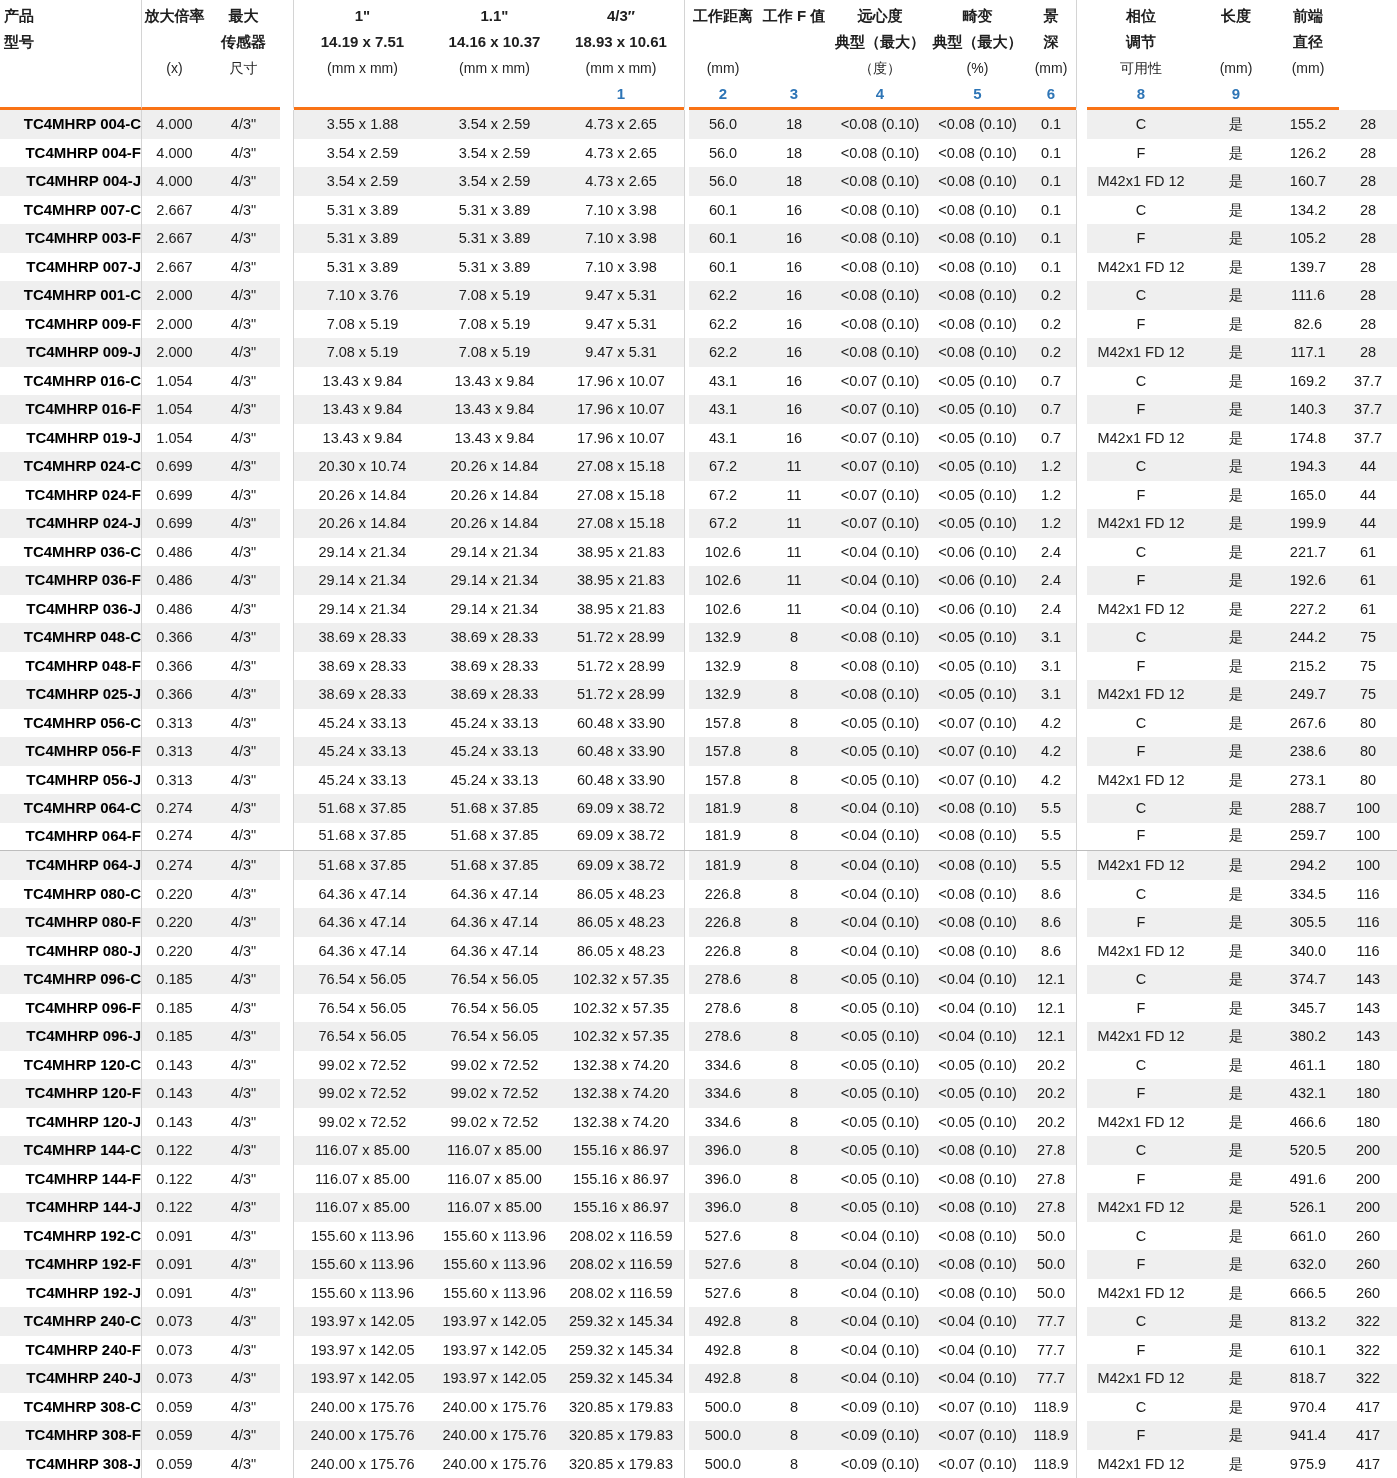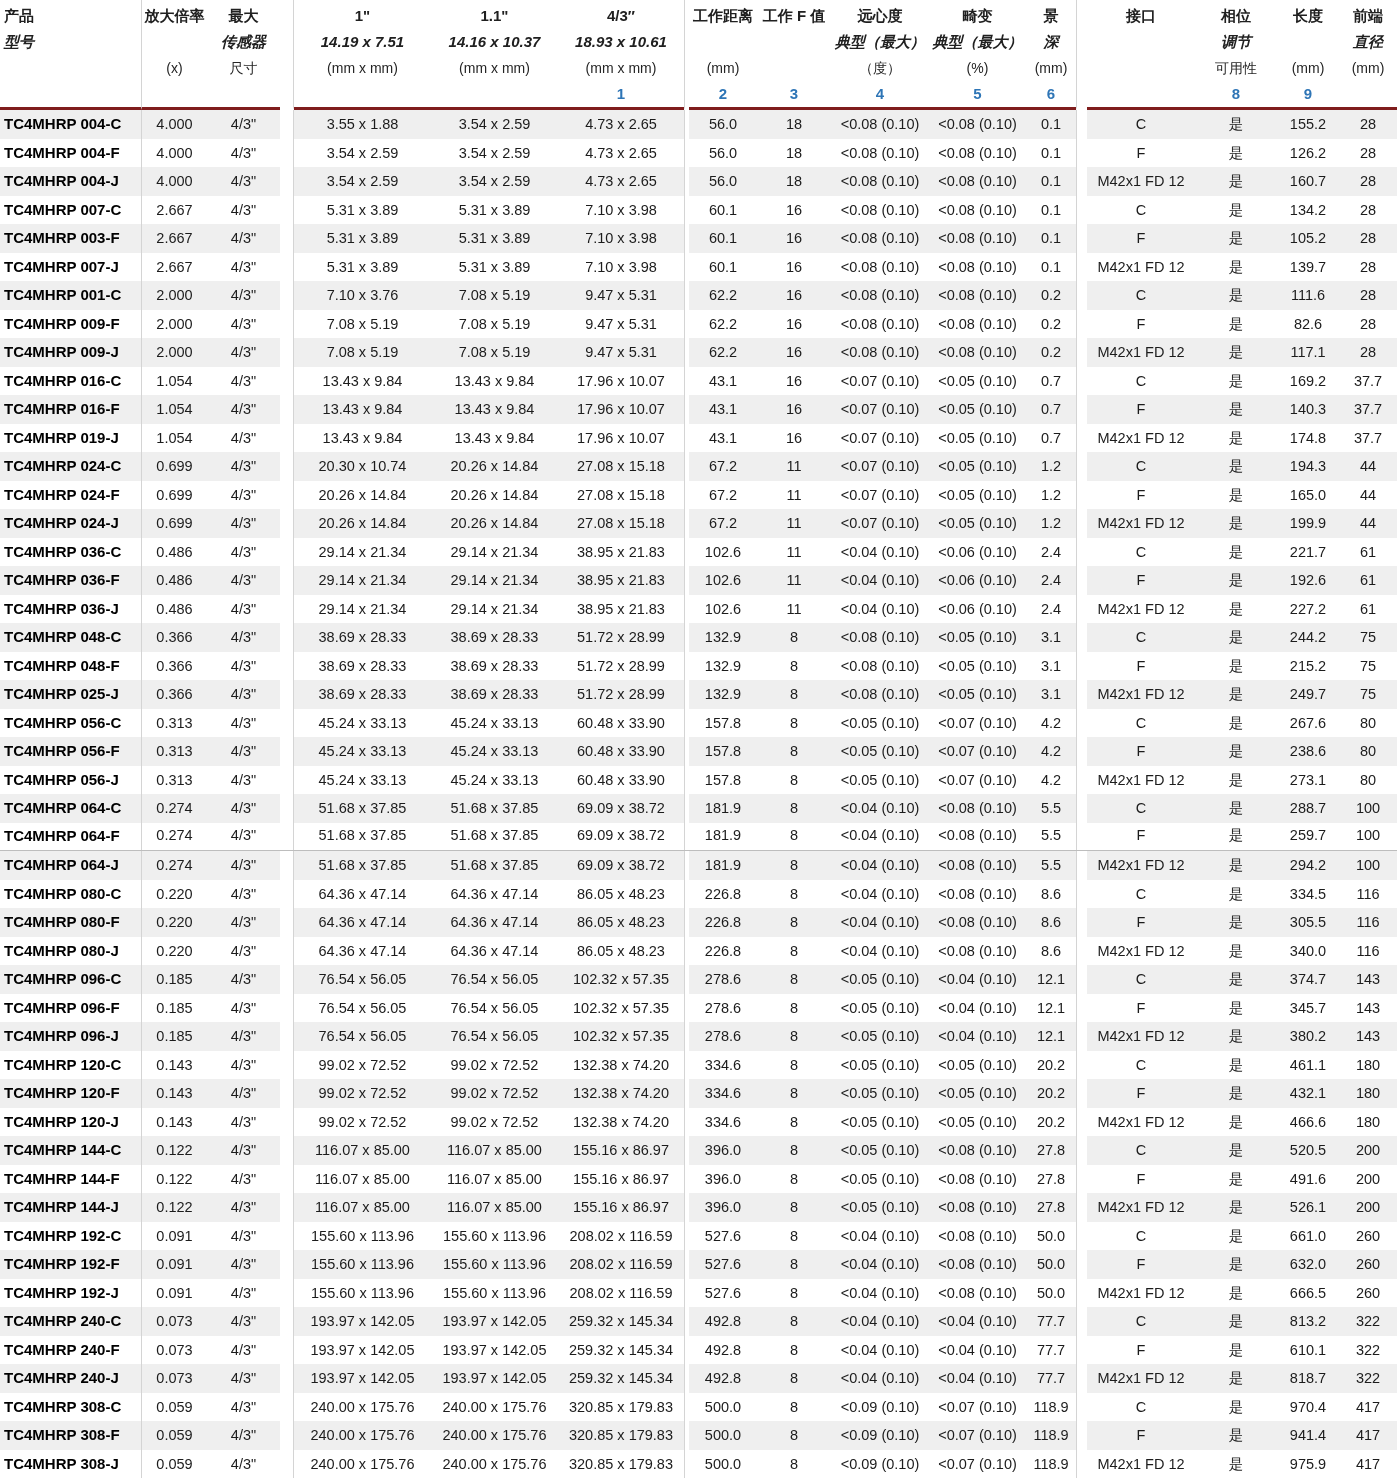--- a/index.html
+++ b/index.html
@@ -8,39 +8,39 @@
     font-family:"Liberation Sans","DejaVu Sans",sans-serif;
     color:#1c1c1c;
     -webkit-font-smoothing:antialiased;
   }
   .spec-table { width:1397px; --cols:142px 65px 73px 14px 137px 127px 126px 5px 68px 74px 98px 97px 50px 11px 108px 82px 62px 58px; }
 
   
   .thead { display:grid; grid-template-columns:var(--cols); height:110px; box-sizing:border-box; }
   .hcell {
     box-sizing:border-box; text-align:center; white-space:nowrap;
-    border-bottom:3px solid #7f1d1d; padding-top:3px;
+    border-bottom:3px solid #f97316; padding-top:3px;
   }
   .hcell .hl { height:26px; line-height:26px; font-size:15px; font-weight:bold; color:#202020; }
-  .hcell .hl.sub { font-weight:bold;font-style:italic; }
+  .hcell .hl.sub { font-weight:bold; }
   .hcell .hl.unit { font-weight:normal; font-size:14px; color:#252525; }
   .hcell .hl.note { color:#2e75b6; font-weight:bold; font-size:15px; }
   .hcell.h-model { text-align:left; padding-left:4px; }
   .hgap { box-sizing:border-box; background:#fff; border-bottom:3px solid #ffffff; }
 
   
   .tbody { }
   .row { display:grid; grid-template-columns:var(--cols); height:28.5px; line-height:28.5px; box-sizing:border-box; }
   .row.alt .cell { background:#efefef; }
   .cell {
     box-sizing:border-box; text-align:center; white-space:nowrap; overflow:hidden;
     font-size:14.5px; color:#1c1c1c; background:#ffffff;
   }
   .cell.c-model {
-    text-align:left; padding-left:4px; font-weight:bold; font-size:15px; color:#000;
+    text-align:right; padding-left:4px; font-weight:bold; font-size:15px; color:#000;
     border-right:1px solid #d4d4d4;
   }
   .gap { box-sizing:border-box; background:#ffffff !important; }
   .gap.g1 { border-right:1px solid #d4d4d4; }
   .gap.g2 { border-left:1px solid #d4d4d4; }
   .gap.g3 { border-left:1px solid #d4d4d4; }
   .hcell.h-model { border-right:1px solid #d4d4d4; }
   .hgap.g1 { border-right:1px solid #d4d4d4; }
   .hgap.g2 { border-left:1px solid #d4d4d4; }
   .hgap.g3 { border-left:1px solid #d4d4d4; }
@@ -116,26 +116,20 @@
         <div class="hl unit">(%)</div>
         <div class="hl note">5</div>
       </div>
       <div class="hcell h-depth_of_field">
         <div class="hl">景</div>
         <div class="hl sub">深</div>
         <div class="hl unit">(mm)</div>
         <div class="hl note">6</div>
       </div>
       <div class="hgap g2"></div>
-      <div class="hcell h-mount">
-        <div class="hl">接口</div>
-        <div class="hl sub" style="visibility: hidden;">&nbsp;</div>
-        <div class="hl unit" style="visibility: hidden;">&nbsp;</div>
-        <div class="hl note" style="visibility: hidden;">&nbsp;</div>
-      </div>
       <div class="hcell h-phase_adjustment">
         <div class="hl">相位</div>
         <div class="hl sub">调节</div>
         <div class="hl unit">可用性</div>
         <div class="hl note">8</div>
       </div>
       <div class="hcell h-length">
         <div class="hl">长度</div>
         <div class="hl sub" style="visibility: hidden;">&nbsp;</div>
         <div class="hl unit">(mm)</div>

